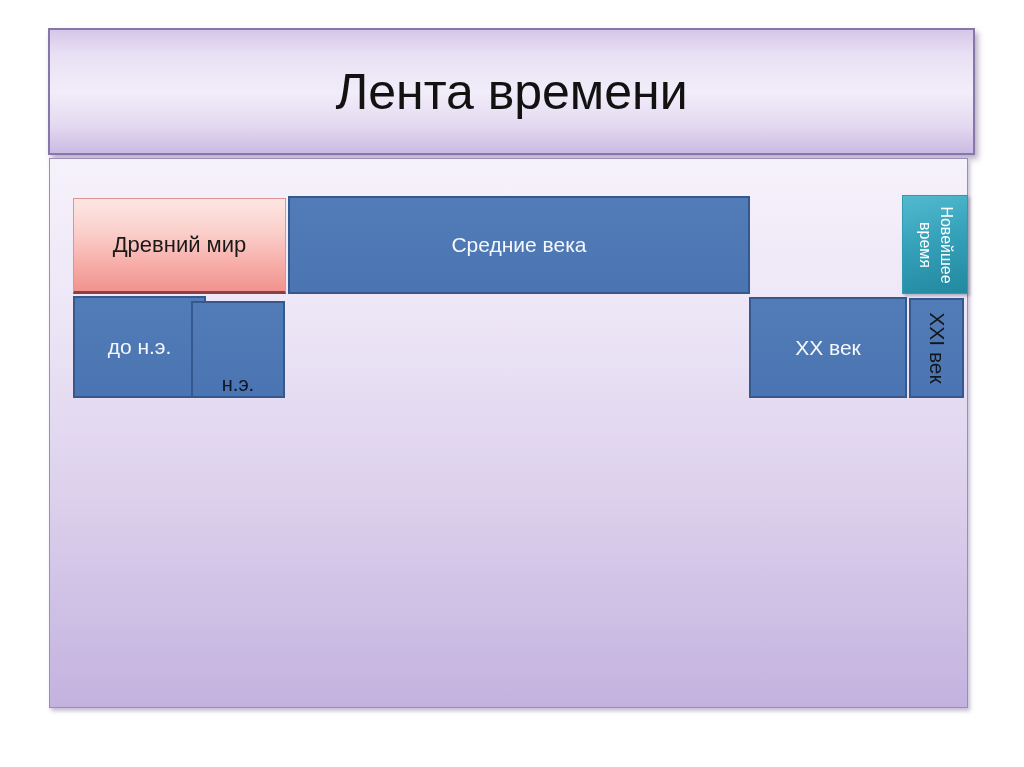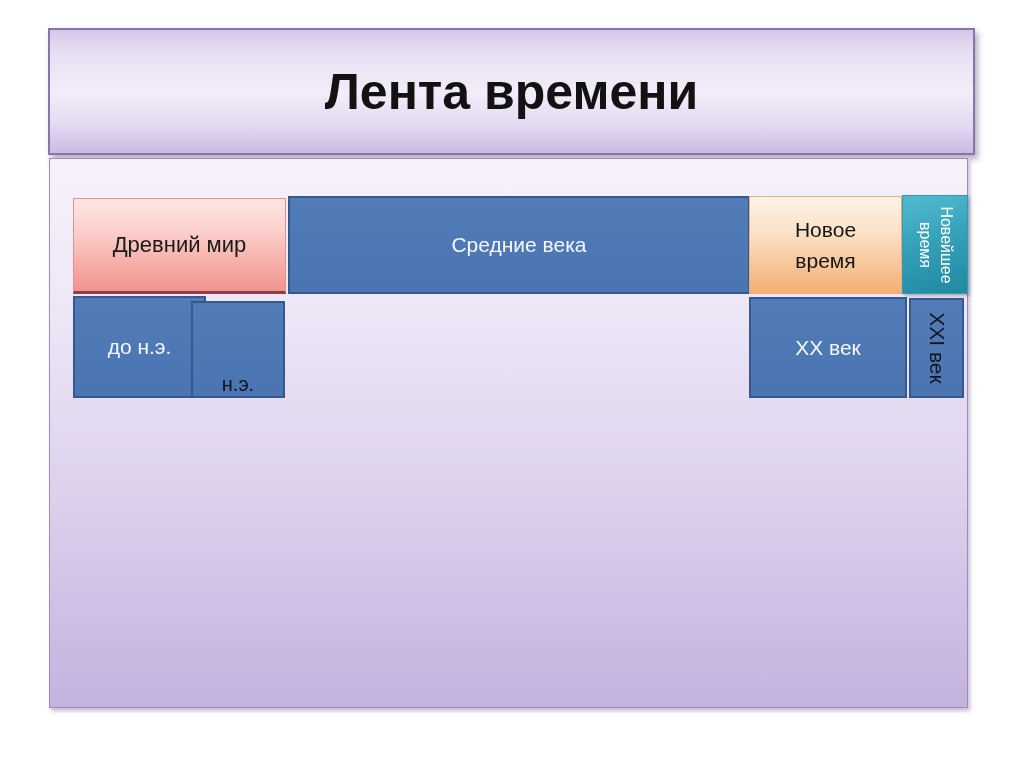--- a/index.html
+++ b/index.html
@@ -13,21 +13,21 @@
 
   
   .title-box{
     position:absolute;left:48px;top:28px;width:923px;height:123px;
     border:2px solid #8577a9;
     background:linear-gradient(180deg,#d4c7e8 0%,#e7dff4 18%,#f2edf9 50%,#e3d9f1 78%,#c9bbe2 100%);
     box-shadow:3px 4px 6px rgba(90,70,120,.45);
     display:flex;align-items:center;justify-content:center;
   }
   .title-box h1{
-    margin:0;font-size:50px;font-weight:700;color:#121212;
+    margin:0;font-size:50px;font-weight:400;color:#121212;
     letter-spacing:0px;
   }
 
   
   .content-box{
     position:absolute;left:49px;top:158px;width:917px;height:548px;
     border:1px solid #9c8cba;
     background:linear-gradient(180deg,#f6f2fb 0%,#ece5f6 30%,#dcd0ec 62%,#c3b2df 100%);
     box-shadow:2px 3px 4px rgba(110,90,150,.4);
   }
@@ -102,23 +102,20 @@
   <div class="content-box">
 
     <div class="block ancient">
       <span>Древний мир</span>
     </div>
 
     <div class="block blue medieval">
       <span>Средние века</span>
     </div>
 
-    <div class="block modern">
-      <span class="wrap">Новое время</span>
-    </div>
 
     <div class="block newest">
       <span class="rot">Новейшее время</span>
     </div>
 
     <div class="block blue bce">
       <span>до н.э.</span>
     </div>
 
     <div class="block blue ce">

